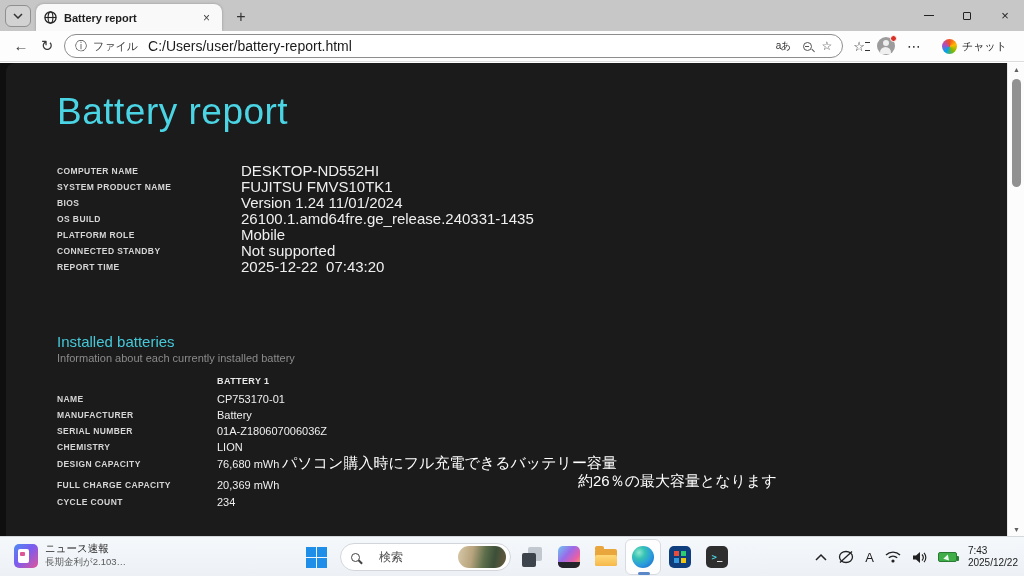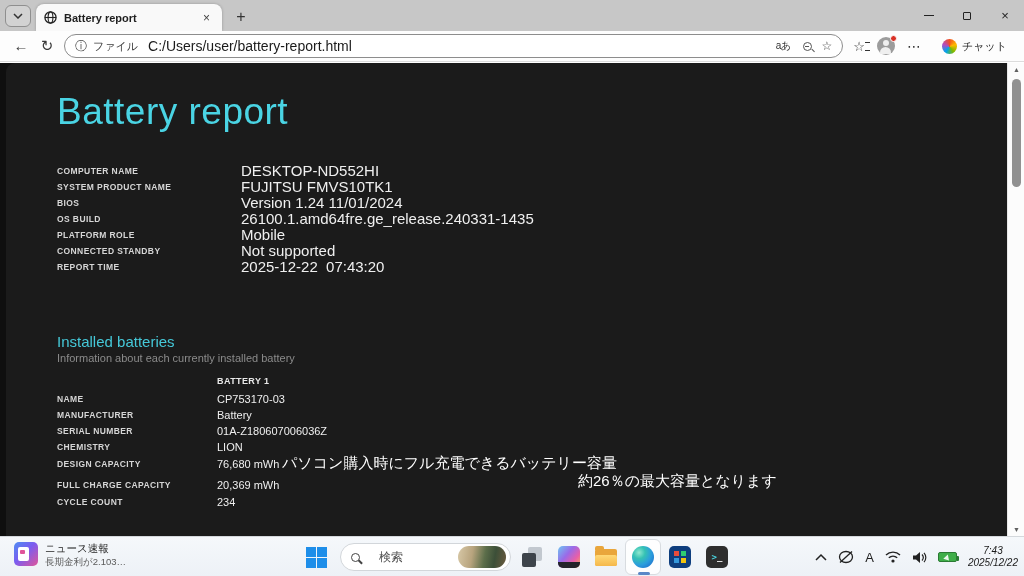--- a/index.html
+++ b/index.html
@@ -72,21 +72,21 @@
   .annot { position:absolute; font-size:15px; color:#fff; white-space:nowrap; }
 
   
   .scrollbar { position:absolute; right:0; top:0; width:17px; height:473px; background:#fcfcfc; border-left:1px solid #e8e8e8; }
   .sb-arrow { position:absolute; left:0; width:17px; text-align:center; font-size:7px; color:#606060; cursor:pointer; }
   .sb-thumb { position:absolute; left:4px; top:16px; width:9px; height:108px; background:#919191; border-radius:5px; cursor:pointer; }
 
   
   .taskbar { position:absolute; left:0; top:536px; width:1024px; height:40px;
     background:linear-gradient(#f5f8fb,#edf1f6); border-top:1px solid #d4d8dc; }
-  .widgets { position:absolute; left:8px; top:3px; display:flex; align-items:flex-start; gap:7px;
+  .widgets { position:absolute; left:8px; top:3px; display:flex; align-items:center; gap:7px;
     padding:2px 6px; border-radius:5px; cursor:pointer; }
   .widgets-icon { width:24px; height:24px; border-radius:5px; position:relative;
     background:linear-gradient(135deg,#4e8df2 0%,#7a5cf0 45%,#e0559a 100%); }
   .widgets-icon::after { content:""; position:absolute; left:4px; top:5px; width:11px; height:14px;
     background:#fff; border-radius:2px; }
   .widgets-icon::before { content:""; position:absolute; left:6px; top:8px; width:5px; height:4px;
     background:#e0559a; border-radius:1px; z-index:1; }
   .widgets-text { display:flex; flex-direction:column; }
   .widgets-line1 { font-size:10.5px; color:#1f1f1f; }
   .widgets-line2 { font-size:9.5px; color:#5a5a5a; }
@@ -128,21 +128,21 @@
   .term-icon b { color:#49d6e2; font-weight:700; }
   .tray { position:absolute; right:6px; top:0; height:40px; display:flex; align-items:center; gap:11px; }
   .tray svg { display:block; }
   .ime { font-size:13px; color:#1f1f1f; }
   .battery-tray { position:relative; width:19px; height:10px; background:#3fae49; border:1px solid #2b7a34;
     border-radius:2px; display:flex; align-items:center; justify-content:center; }
   .battery-tray::after { content:""; position:absolute; right:-3px; top:2.5px; width:2px; height:5px;
     background:#2b7a34; border-radius:0 1px 1px 0; }
   .battery-bolt { width:0; height:0; border-left:3px solid transparent; border-right:3px solid transparent;
     border-bottom:6px solid #fff; transform:rotate(18deg) scaleY(.9); opacity:.9; }
-  .clock { text-align:center; font-size:10px; color:#1a1a1a; line-height:12px; cursor:pointer;font-style:italic; }
+  .clock { text-align:left; font-size:10px; color:#1a1a1a; line-height:12px; cursor:pointer; }
 </style>
 </head>
 <body>
 
 <div class="titlebar">
   <div class="tab-menu-btn">
     <svg width="10" height="6" viewBox="0 0 10 6">
       <polyline points="1,1 5,5 9,1" fill="none" stroke="#333" stroke-width="1.5"></polyline>
     </svg>
   </div>
@@ -224,21 +224,21 @@
     <span class="lbl">REPORT TIME</span>
     <span class="val">2025-12-22  07:43:20</span>
   </div>
 
   <div class="section-h">Installed batteries</div>
   <div class="section-sub">Information about each currently installed battery</div>
   <div class="col-h">BATTERY 1</div>
 
   <div class="brow" style="top:328px">
     <span class="lbl">NAME</span>
-    <span class="val">CP753170-03</span>
+    <span class="val">CP753170-01</span>
   </div>
   <div class="brow" style="top:344px">
     <span class="lbl">MANUFACTURER</span>
     <span class="val">Battery</span>
   </div>
   <div class="brow" style="top:360px">
     <span class="lbl">SERIAL NUMBER</span>
     <span class="val">01A-Z180607006036Z</span>
   </div>
   <div class="brow" style="top:376px">

